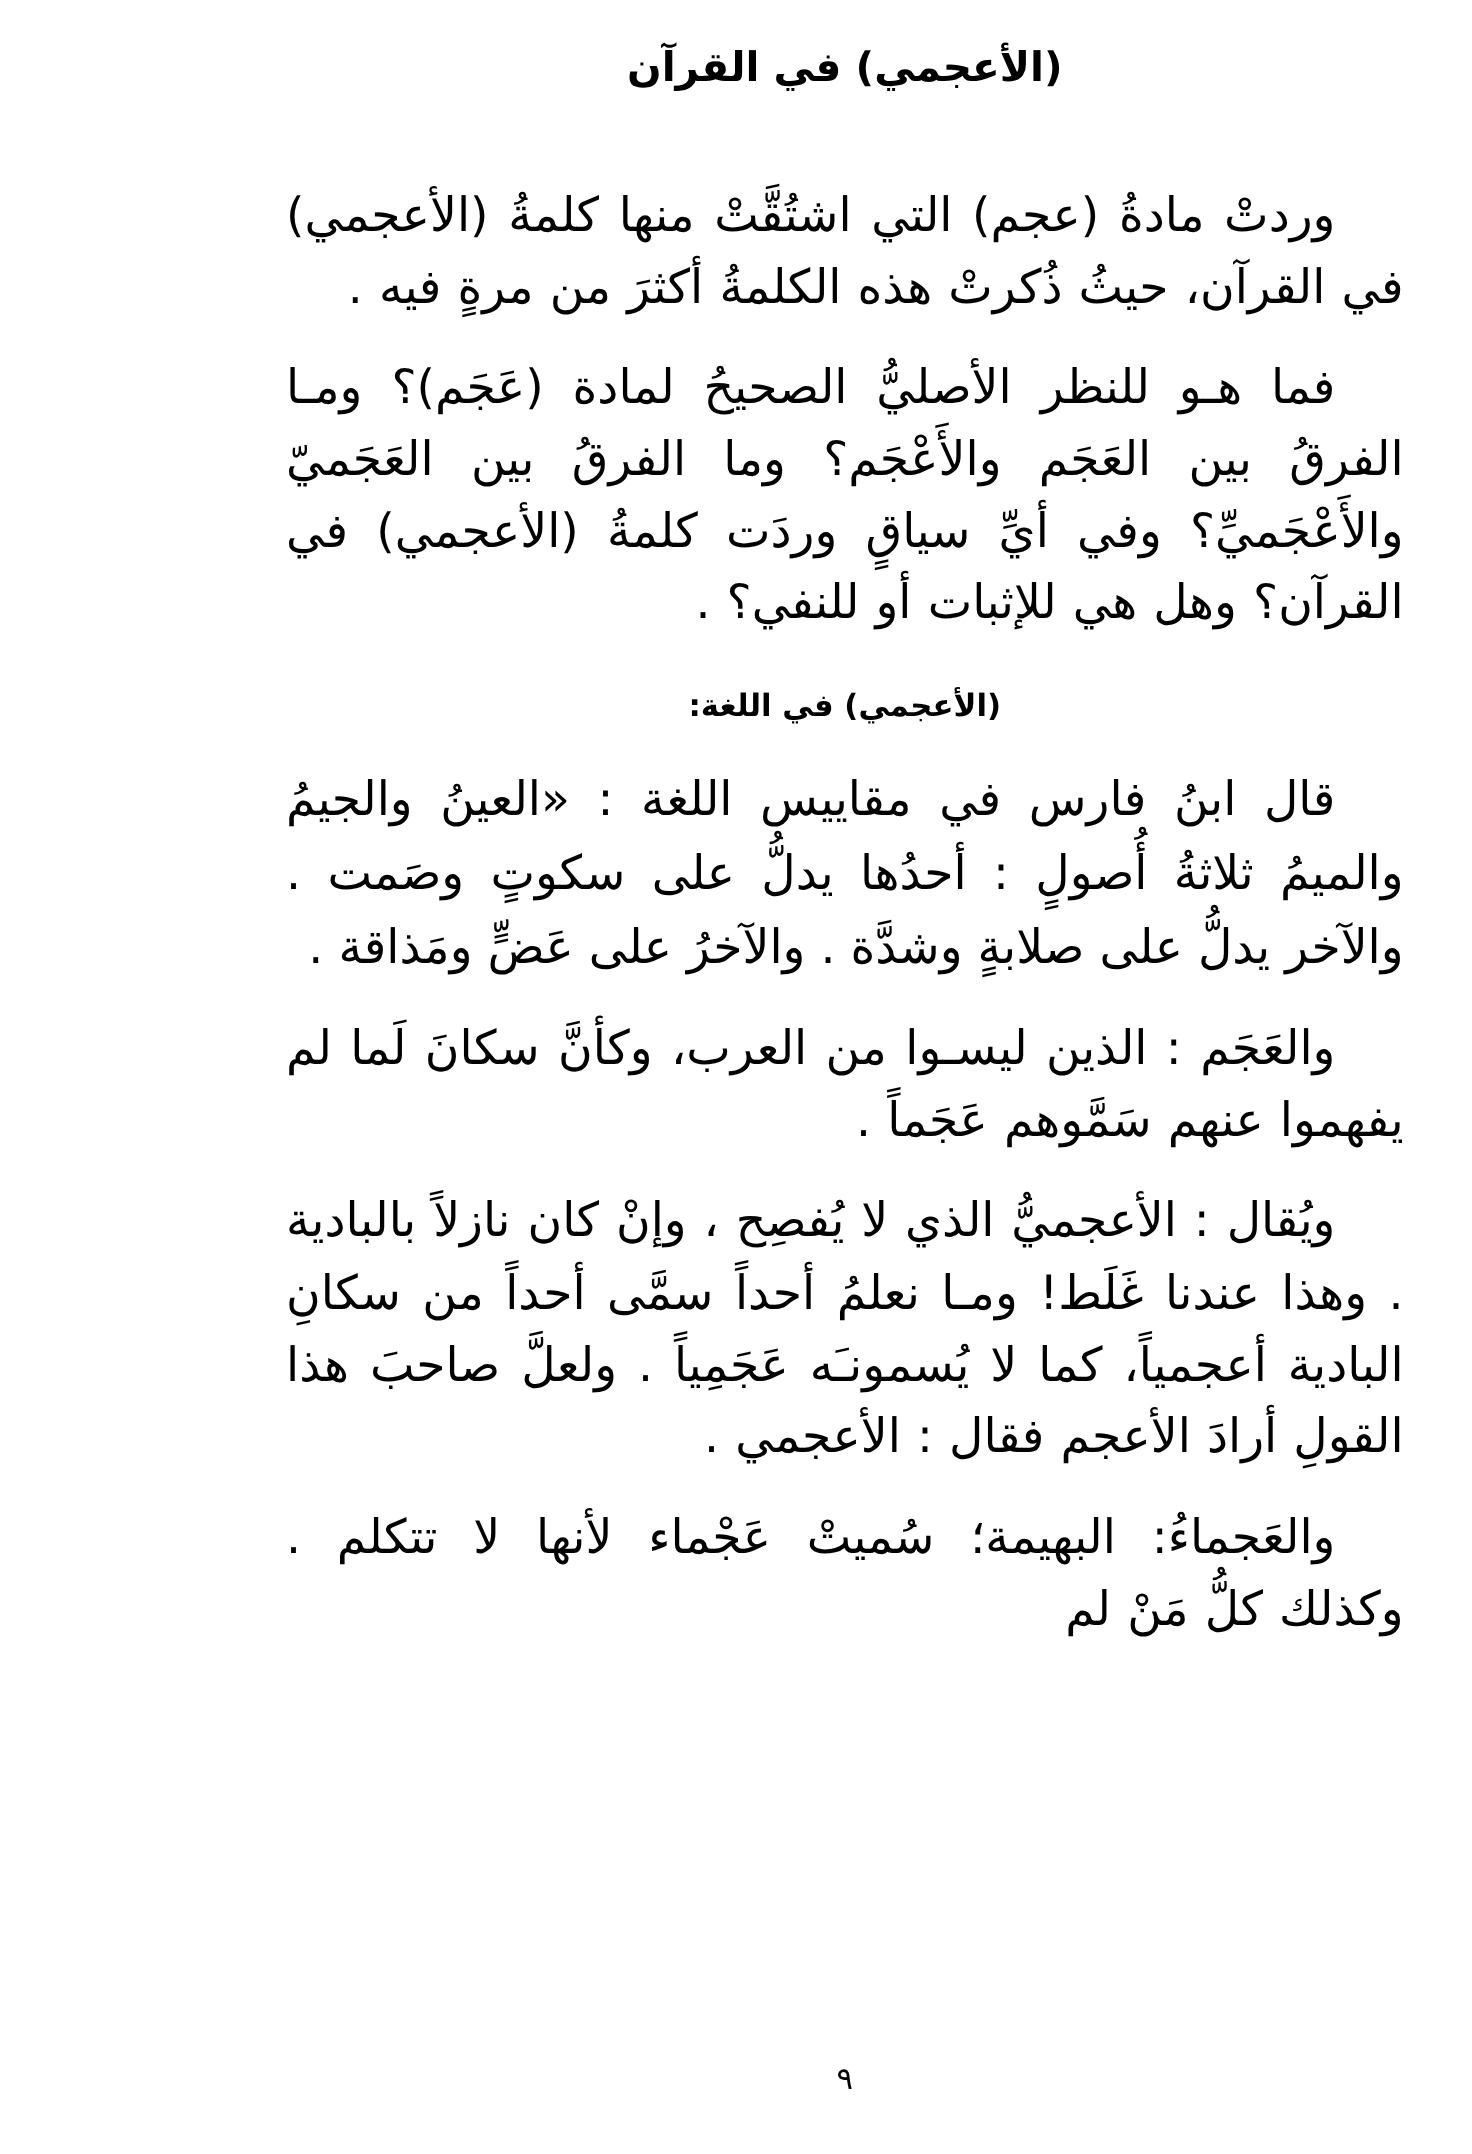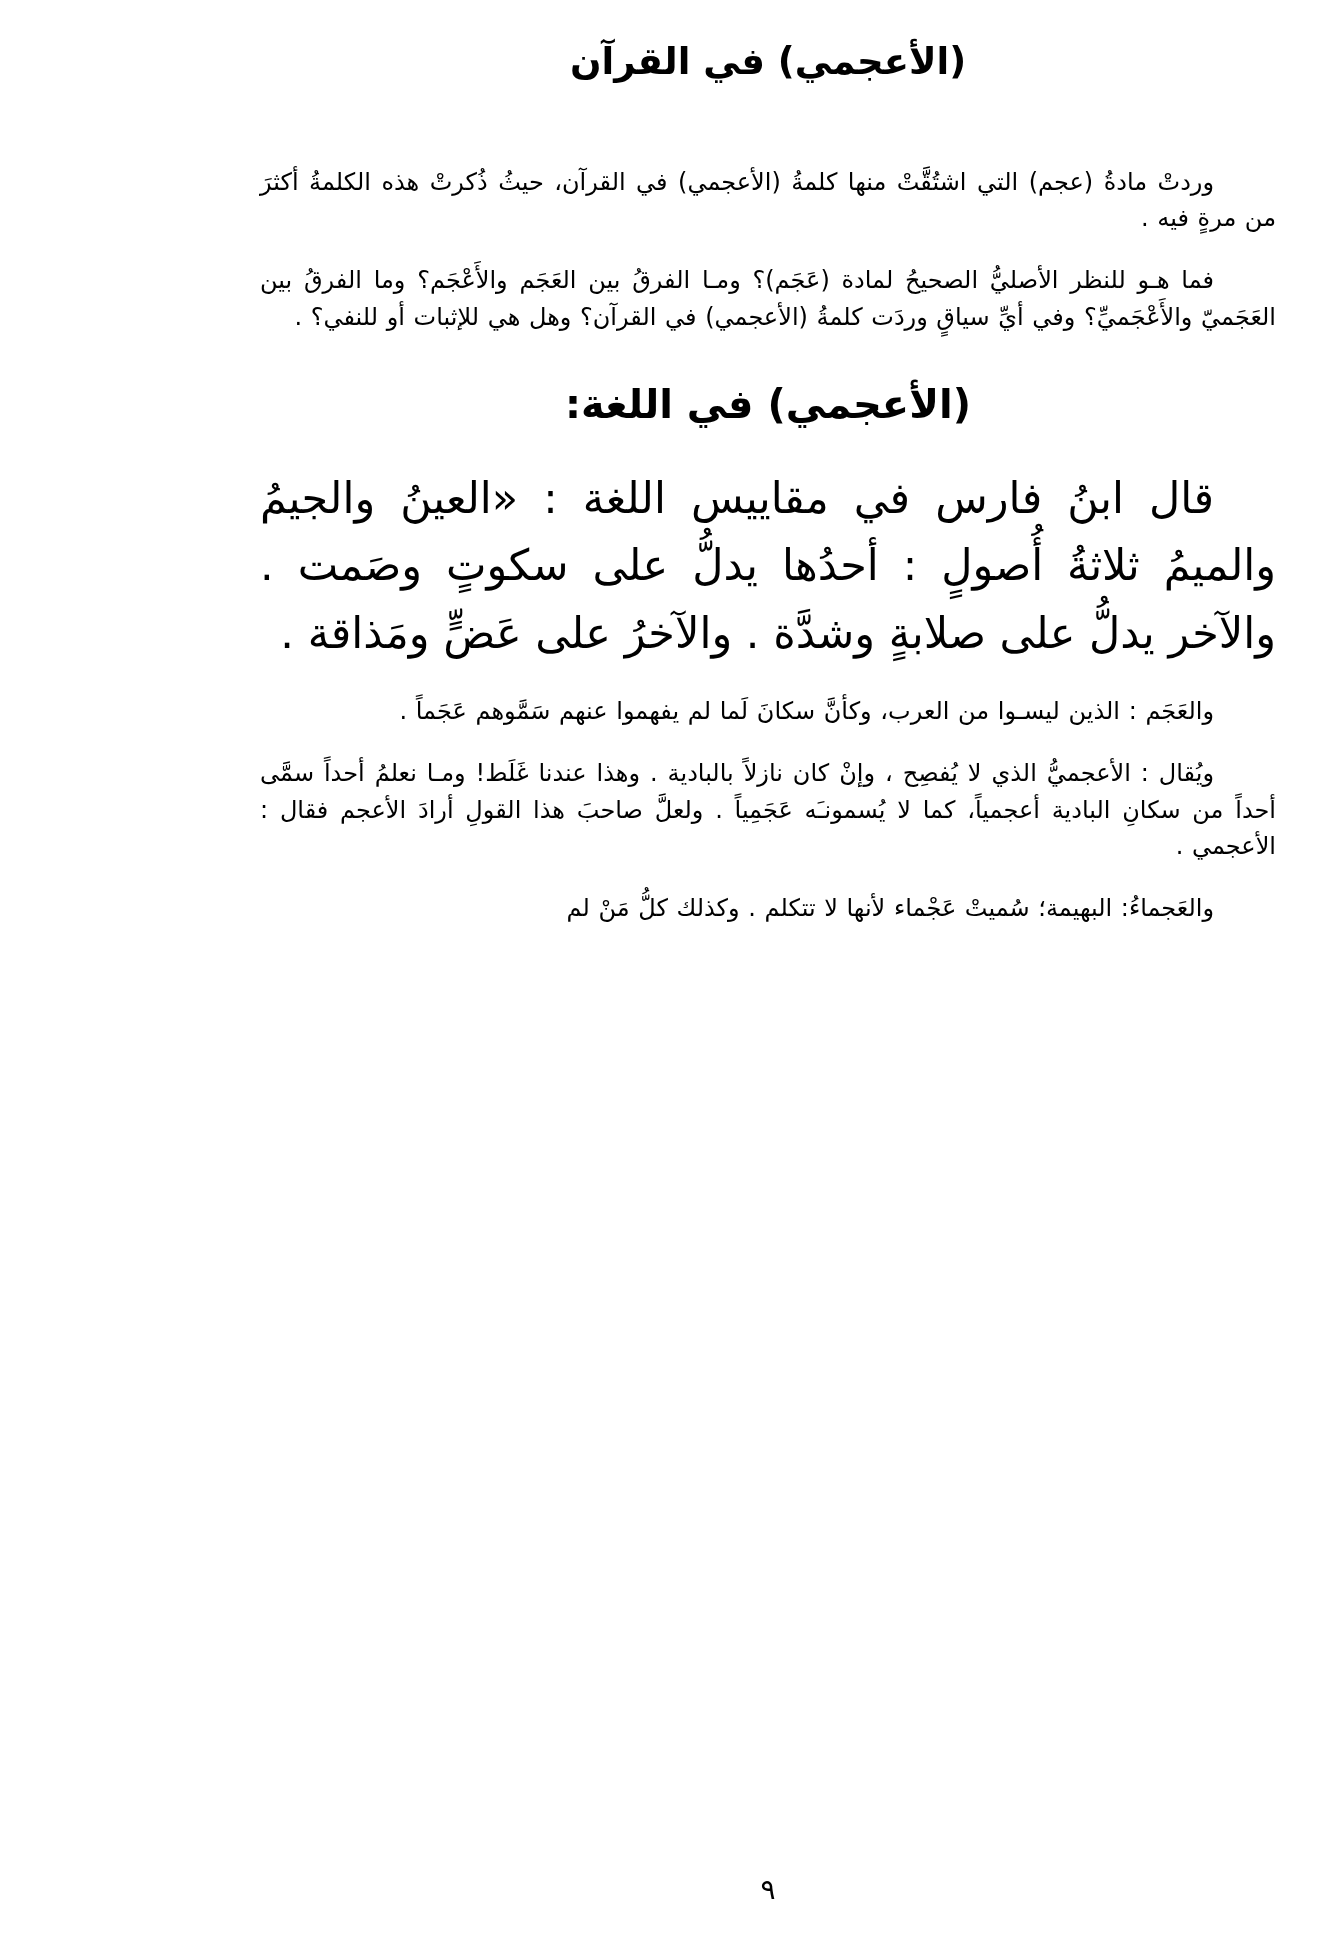--- a/index.html
+++ b/index.html
@@ -33,35 +33,35 @@
     margin: 0 0 74px 0;
     direction: rtl;
   }
   .body-block {
     direction: rtl;
     text-align: justify;
     text-align-last: right;
   }
   p.para {
     margin: 0 0 26px 0;
-    font-size: 24px;
+    font-size: 43px;
     line-height: 1.52;
     text-indent: 62px;
     direction: rtl;
     text-align: justify;
     text-align-last: right;
     word-spacing: 1px;
   }
   p.centered-line {
     text-indent: 0;
     text-align: center;
     text-align-last: center;
   }
   h2.section-heading {
-    font-size: 40px;
+    font-size: 28px;
     font-weight: bold;
     margin: 40px 0 22px 0;
     text-align: center;
     text-align-last: center;
     direction: rtl;
     line-height: 1.45;
   }
   p.quote-para {
     margin: 0 0 26px 0;
     font-size: 43px;

